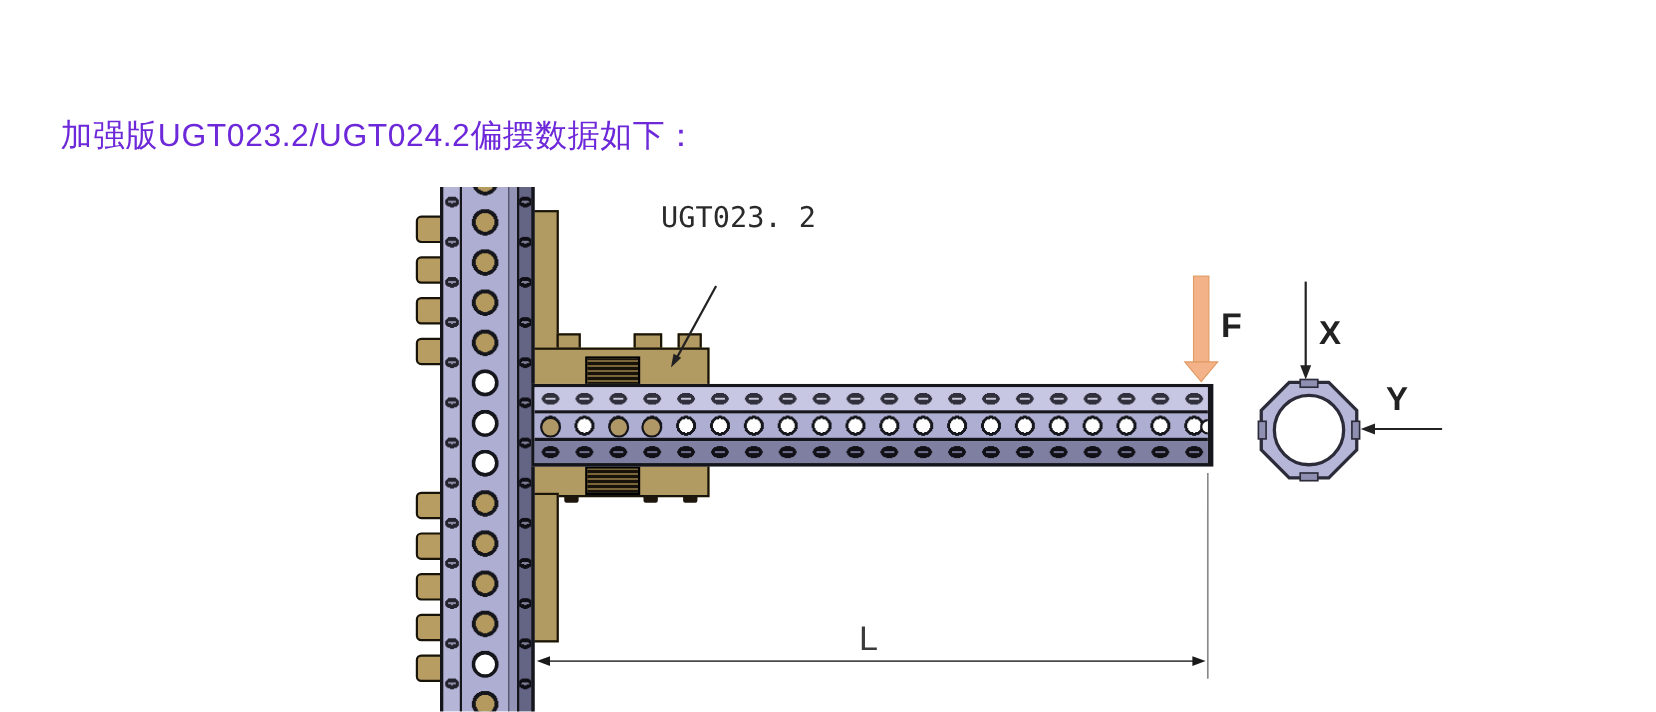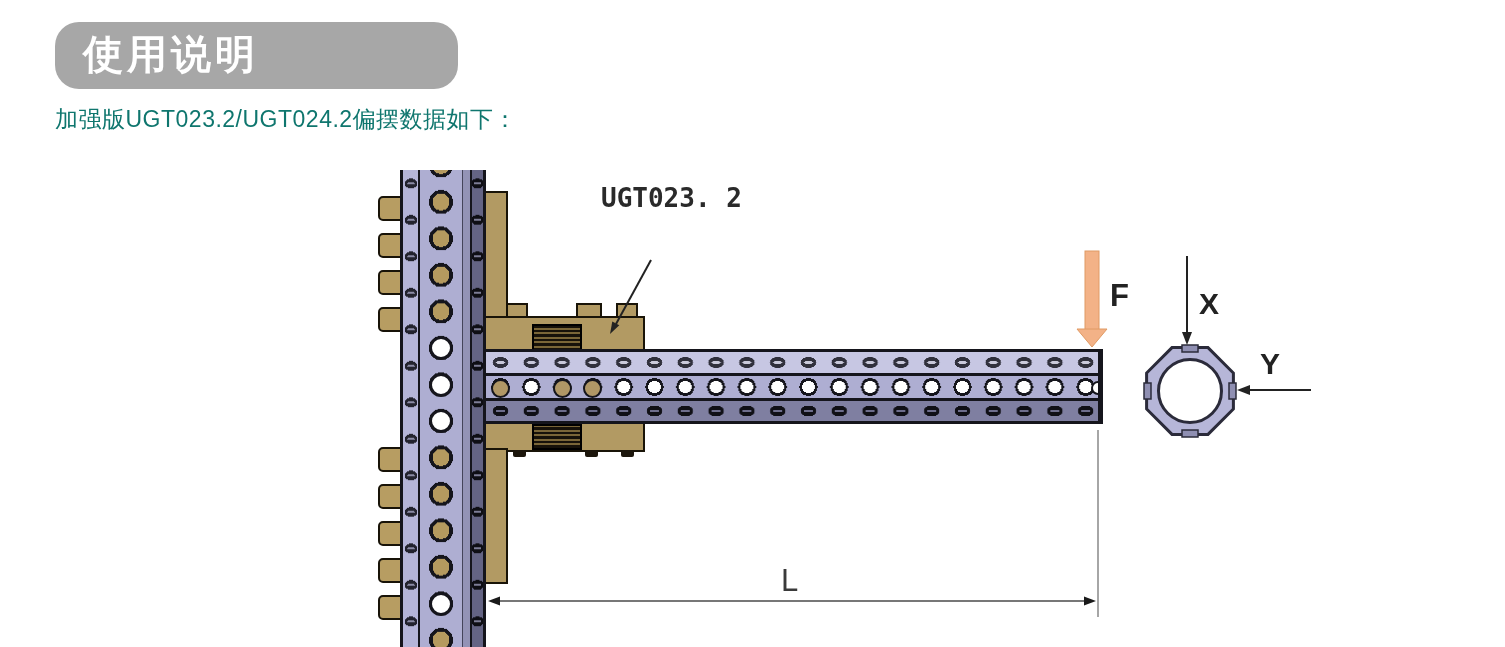--- a/index.html
+++ b/index.html
@@ -12,21 +12,21 @@
     position:absolute;left:55px;top:22px;width:403px;height:67px;
     background:#a7a7a7;border-radius:24px;
   }
   .badge span{
     position:absolute;left:28px;top:50%;transform:translateY(-52%);
     font-size:40px;font-weight:bold;color:#ffffff;letter-spacing:4px;white-space:nowrap;
   }
   
   .intro{
     position:absolute;left:55px;top:104px;margin:0;
-    font-size:23px;color:#0f766e;letter-spacing:0.5px;white-space:nowrap;
+    font-size:29px;color:#6d28d9;letter-spacing:0.5px;white-space:nowrap;
   }
   
   .bolt{
     position:absolute;left:378px;width:27px;height:25px;box-sizing:border-box;
     background:#b79d62;border:2.5px solid #181308;border-radius:5px;
   }
   
   .vbeam{position:absolute;left:400px;top:170px;width:86px;height:477px;z-index:3;}
   .vbeam .vs1{
     position:absolute;left:0;top:0;width:20px;height:100%;box-sizing:border-box;
@@ -103,37 +103,34 @@
   .end-notch{
     position:absolute;right:-7px;top:5px;width:14px;height:14px;box-sizing:border-box;
     background:#ffffff;border:2px solid #15151c;border-radius:50%;
   }
   
   .overlay{position:absolute;left:0;top:0;width:1505px;height:647px;z-index:6;pointer-events:none;}
   
   .part-labels{
     position:absolute;left:601px;top:179px;z-index:7;
     font-family:"DejaVu Sans Mono","Liberation Mono",monospace;
-    font-size:26px;font-weight:bold;color:#2a2a2a;line-height:39px;white-space:nowrap;
+    font-size:26px;font-weight:normal;color:#2a2a2a;line-height:39px;white-space:nowrap;
   }
   .ann{
     position:absolute;z-index:7;color:#222222;font-weight:600;white-space:nowrap;
     font-family:"Liberation Sans",sans-serif;
   }
   
   .octagon{position:absolute;left:1142px;top:343px;width:96px;height:96px;z-index:5;}
 </style>
 </head>
 <body>
 
 <div class="page">
 
-  <div class="badge">
-    <span>使用说明</span>
-  </div>
 
   <p class="intro">加强版UGT023.2/UGT024.2偏摆数据如下：</p>
 
   <div>
 
     <div id="bolts">
         <div class="bolt" style="top: 195.5px;"></div>
         <div class="bolt" style="top: 232.5px;"></div>
         <div class="bolt" style="top: 269.5px;"></div>
         <div class="bolt" style="top: 306.5px;"></div>

